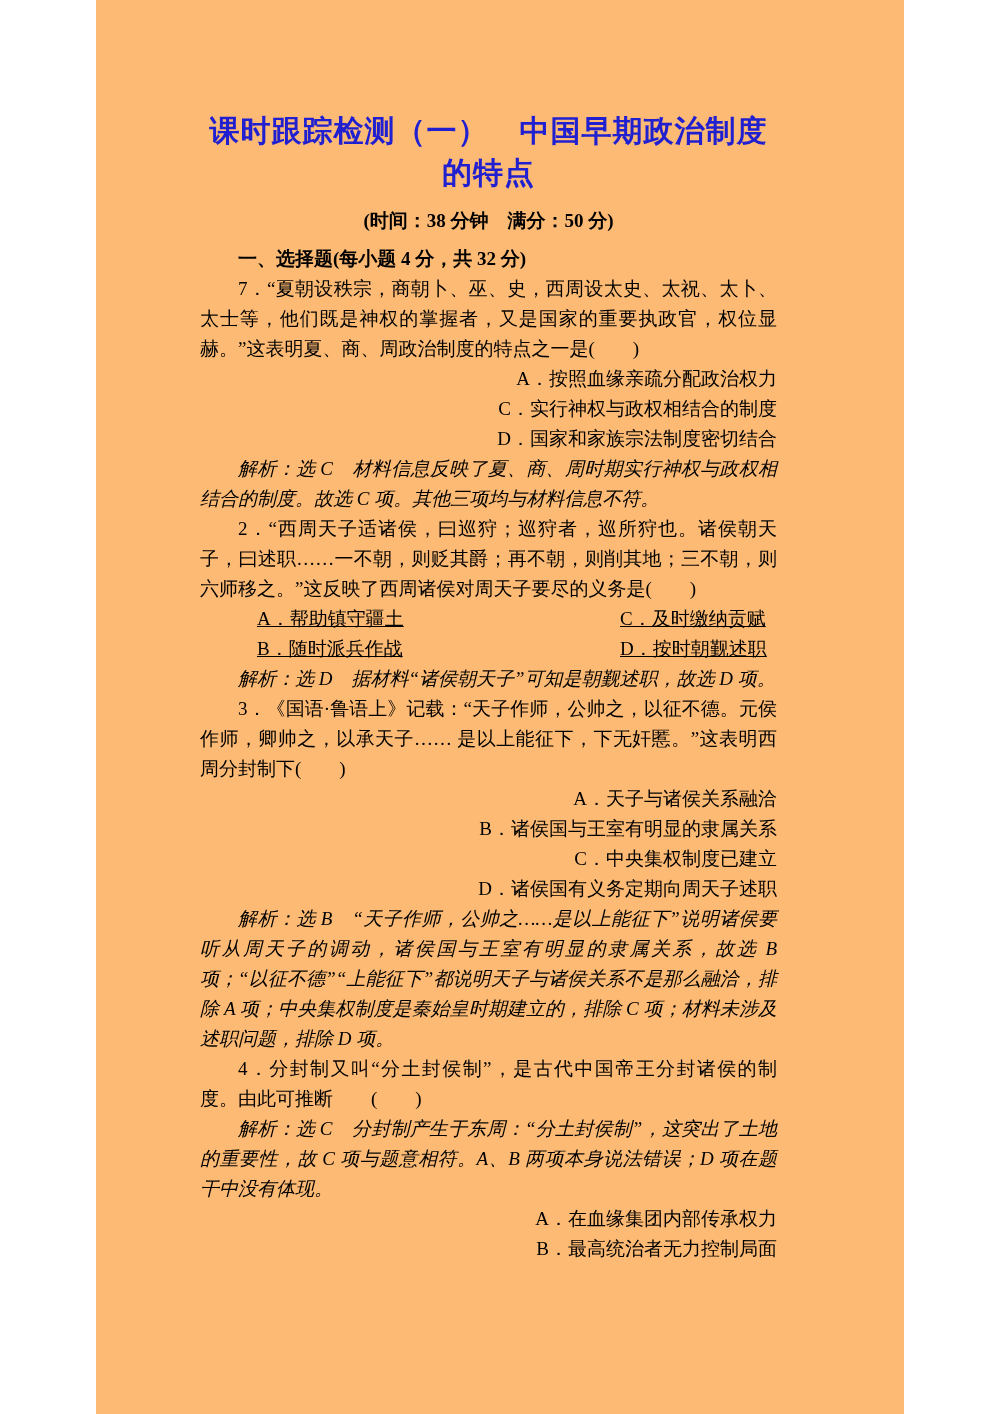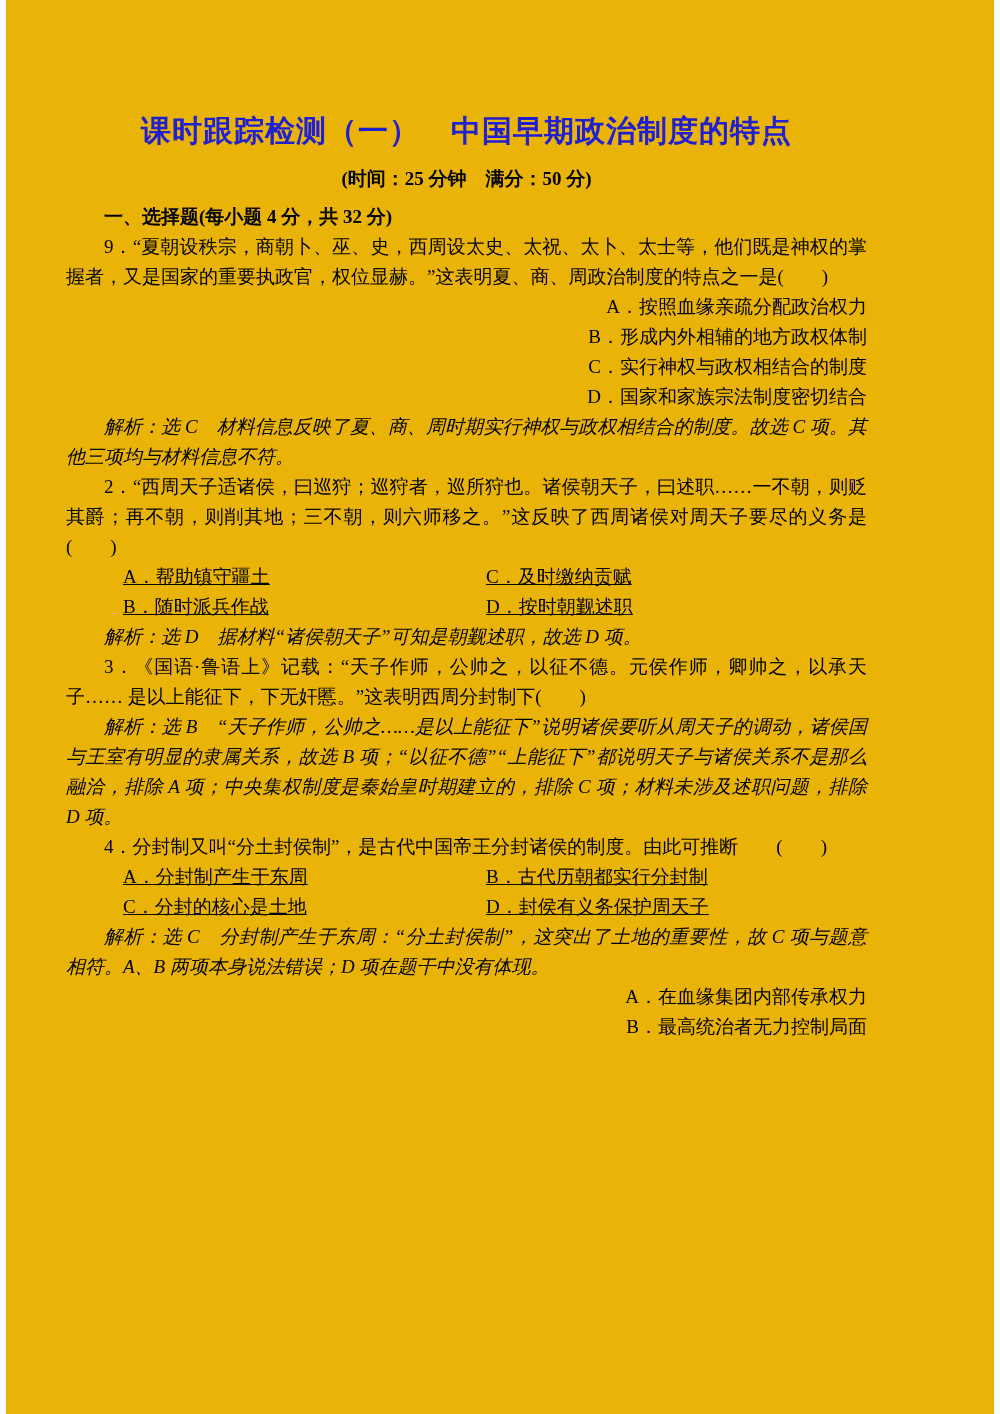--- a/index.html
+++ b/index.html
@@ -2,26 +2,26 @@
 <html><head>
 <meta charset="utf-8">
 <style>
   html, body {
     margin: 0;
     padding: 0;
     background: #ffffff;
   }
   .page {
     position: relative;
-    width: 988px;
+    width: 808px;
     height: 1414px;
     margin: 0 auto;
-    background: #eab308;
+    background: #fdba74;
     box-sizing: border-box;
-    padding: 110px 127px 0 60px;
+    padding: 110px 127px 0 104px;
     font-family: "Liberation Serif", "DejaVu Serif", serif;
     font-size: 19px;
     line-height: 30px;
     color: #000000;
     text-align: justify;
     overflow: hidden;
   }
   .doc-title {
     font-family: "Liberation Sans", "DejaVu Sans", sans-serif;
     font-size: 30px;
@@ -68,59 +68,58 @@
     font-weight: normal;
   }
 </style>
 </head>
 <body>
 
 <div class="page">
 
   <h1 class="doc-title">课时跟踪检测（一）　中国早期政治制度的特点</h1>
 
-  <p class="doc-meta">(时间：25 分钟　满分：50 分)</p>
+  <p class="doc-meta">(时间：38 分钟　满分：50 分)</p>
 
   <p class="section-heading">一、选择题(每小题 4 分，共 32 分)</p>
 
   <section>
-    <p class="stem">9．“夏朝设秩宗，商朝卜、巫、史，西周设太史、太祝、太卜、太士等，他们既是神权的掌握者，又是国家的重要执政官，权位显赫。”这表明夏、商、周政治制度的特点之一是(　　)</p>
+    <p class="stem">7．“夏朝设秩宗，商朝卜、巫、史，西周设太史、太祝、太卜、太士等，他们既是神权的掌握者，又是国家的重要执政官，权位显赫。”这表明夏、商、周政治制度的特点之一是(　　)</p>
     <div class="options-stack">
       <p class="option">A．按照血缘亲疏分配政治权力</p>
-      <p class="option">B．形成内外相辅的地方政权体制</p>
       <p class="option">C．实行神权与政权相结合的制度</p>
       <p class="option">D．国家和家族宗法制度密切结合</p>
     </div>
     <p class="analysis">解析：选 C　材料信息反映了夏、商、周时期实行神权与政权相结合的制度。故选 C 项。其他三项均与材料信息不符。</p>
   </section>
 
   <section>
     <p class="stem">2．“西周天子适诸侯，曰巡狩；巡狩者，巡所狩也。诸侯朝天子，曰述职……一不朝，则贬其爵；再不朝，则削其地；三不朝，则六师移之。”这反映了西周诸侯对周天子要尽的义务是(　　)</p>
     <div class="options-grid">
       <p class="option">A．帮助镇守疆土</p>
       <p class="option">C．及时缴纳贡赋</p>
       <p class="option">B．随时派兵作战</p>
       <p class="option">D．按时朝觐述职</p>
     </div>
     <p class="analysis">解析：选 D　据材料“诸侯朝天子”可知是朝觐述职，故选 D 项。</p>
   </section>
 
   <section>
     <p class="stem">3．《国语·鲁语上》记载：“天子作师，公帅之，以征不德。元侯作师，卿帅之，以承天子…… 是以上能征下，下无奸慝。”这表明西周分封制下(　　)</p>
+    <div class="options-stack">
+      <p class="option">A．天子与诸侯关系融洽</p>
+      <p class="option">B．诸侯国与王室有明显的隶属关系</p>
+      <p class="option">C．中央集权制度已建立</p>
+      <p class="option">D．诸侯国有义务定期向周天子述职</p>
+    </div>
     <p class="analysis">解析：选 B　“天子作师，公帅之……是以上能征下”说明诸侯要听从周天子的调动，诸侯国与王室有明显的隶属关系，故选 B 项；“以征不德”“上能征下”都说明天子与诸侯关系不是那么融洽，排除 A 项；中央集权制度是秦始皇时期建立的，排除 C 项；材料未涉及述职问题，排除 D 项。</p>
   </section>
 
   <section>
     <p class="stem">4．分封制又叫“分土封侯制”，是古代中国帝王分封诸侯的制度。由此可推断　　(　　)</p>
-    <div class="options-grid">
-      <p class="option">A．分封制产生于东周</p>
-      <p class="option">B．古代历朝都实行分封制</p>
-      <p class="option">C．分封的核心是土地</p>
-      <p class="option">D．封侯有义务保护周天子</p>
-    </div>
     <p class="analysis">解析：选 C　分封制产生于东周：“分土封侯制”，这突出了土地的重要性，故 C 项与题意相符。A、B 两项本身说法错误；D 项在题干中没有体现。</p>
   </section>
 
   <section>
     <div class="options-stack">
       <p class="option">A．在血缘集团内部传承权力</p>
       <p class="option outdent">B．最高统治者无力控制局面</p>
     </div>
   </section>
 

